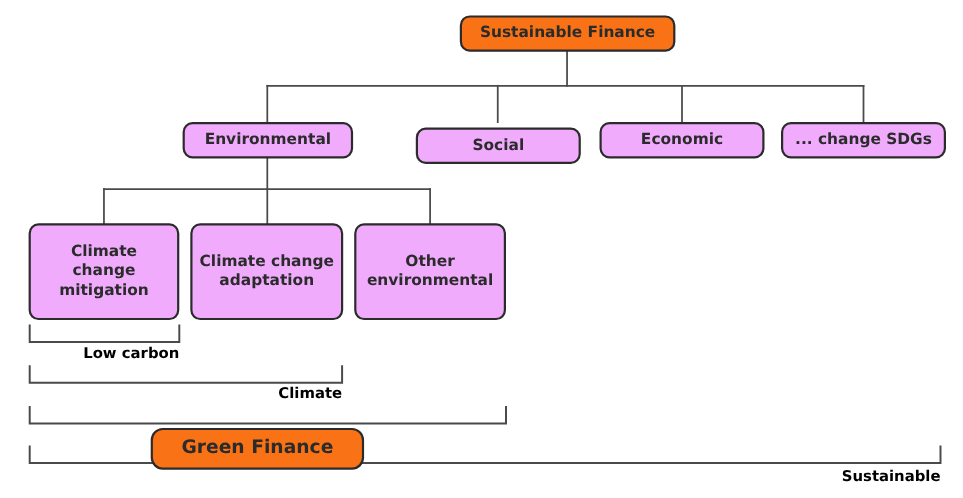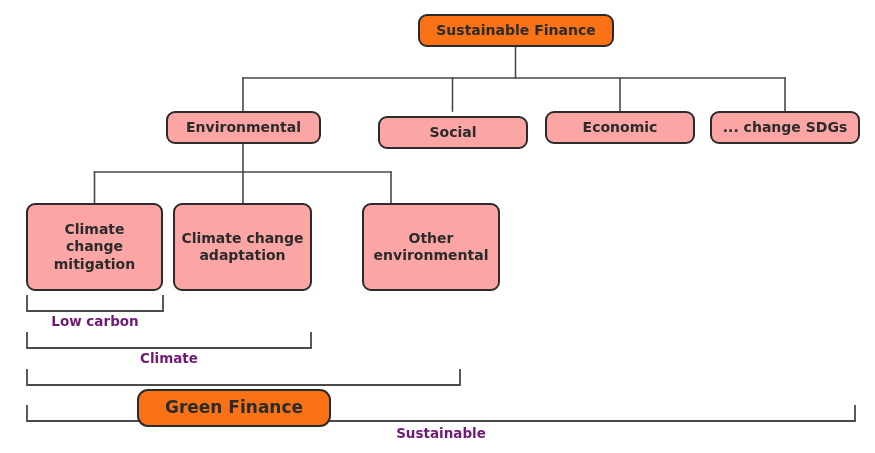--- a/index.html
+++ b/index.html
@@ -28,45 +28,45 @@
   }
   .node {
     position: absolute;
     box-sizing: border-box;
     display: flex;
     align-items: center;
     justify-content: center;
     text-align: center;
     border: 2px solid #2b2b2b;
     border-radius: 9px;
-    background: #fca5a5;
+    background: #f0abfc;
     color: #2b2b2b;
     font-weight: bold;
     font-size: 14px;
     line-height: 1.25;
     padding: 2px 6px;
     z-index: 3;
   }
   .node.highlight {
     background: #f97316;
     border-color: #2b2b2b;
   }
   .node.pill {
     border-radius: 11px;
   }
   .node-label {
     display: block;
     white-space: pre-line;
   }
   .bracket-label {
     position: absolute;
-    color: #701a75;
+    color: #000000;
     font-weight: bold;
     font-size: 13.5px;
-    text-align: center;
+    text-align: right;
     z-index: 2;
     white-space: nowrap;
   }
 </style>
 </head>
 <body>
 
 <div id="canvas">
 
   <svg id="edges" viewBox="0 0 875 453" width="875" height="453" xmlns="http://www.w3.org/2000/svg">
@@ -116,21 +116,21 @@
   </div>
 
   <div class="node" style="left:26px; top:203px; width:137px; height:88px;">
     <span class="node-label">Climate change
 mitigation</span>
   </div>
   <div class="node" style="left:173px; top:203px; width:139px; height:88px;">
     <span class="node-label">Climate change
 adaptation</span>
   </div>
-  <div class="node" style="left:322px; top:203px; width:138px; height:88px;margin-left:40px;">
+  <div class="node" style="left:322px; top:203px; width:138px; height:88px;">
     <span class="node-label">Other
 environmental</span>
   </div>
 
   <div class="bracket-label" style="left:27px; top:313px; width:136px;">
     <span>Low carbon</span>
   </div>
   <div class="bracket-label" style="left:27px; top:350px; width:284px;">
     <span>Climate</span>
   </div>

